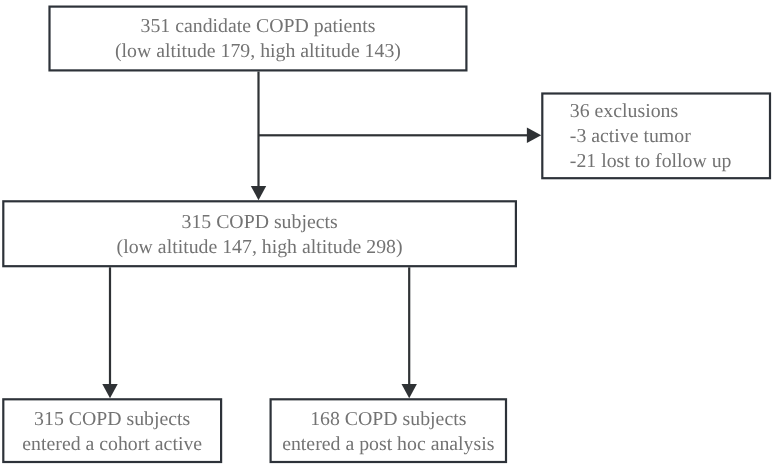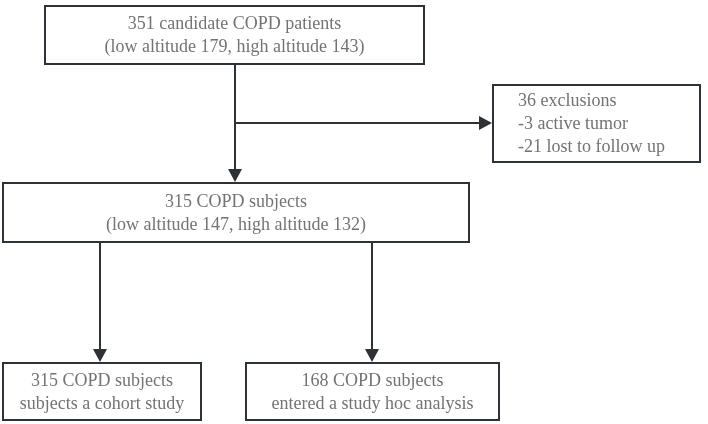--- a/index.html
+++ b/index.html
@@ -29,21 +29,21 @@
     line-height: 23px;
     text-align: center;
   }
   .node .line { white-space: nowrap; }
 
   #box-candidates { left: 44px; top: 5px;  width: 381px; height: 60px; }
   #box-exclusions { left: 492px; top: 84px; width: 209px; height: 79px;
                     align-items: flex-start; text-align: left; padding-left: 24px; }
   #box-subjects   { left: 2px;  top: 182px; width: 468px; height: 61px; }
   #box-cohort     { left: 2px;  top: 362px; width: 200px; height: 59px; }
-  #box-posthoc    { left: 245px; top: 362px; width: 255px; height: 59px; }
+  #box-posthoc    { left: 245px; top: 362px; width: 216px; height: 59px; }
 
   .connector { position: absolute; background: #2f3235; }
   .v-line { width: 2px; }
   .h-line { height: 2px; }
 
   #line-candidates-down { left: 234px; top: 65px;  height: 105px; }
   #line-to-exclusions   { left: 235px; top: 122px; width: 245px; }
   #line-subjects-left   { left: 99px;  top: 243px; height: 107px; }
   #line-subjects-right  { left: 371px; top: 243px; height: 107px; }
 
@@ -74,31 +74,31 @@
   </div>
 
   <div class="node" id="box-exclusions">
     <div class="line">36 exclusions</div>
     <div class="line">-3 active tumor</div>
     <div class="line">-21 lost to follow up</div>
   </div>
 
   <div class="node" id="box-subjects">
     <div class="line">315 COPD subjects</div>
-    <div class="line">(low altitude 147, high altitude 132)</div>
+    <div class="line">(low altitude 147, high altitude 298)</div>
   </div>
 
   <div class="node" id="box-cohort">
     <div class="line">315 COPD subjects</div>
-    <div class="line">subjects a cohort study</div>
+    <div class="line">entered a cohort active</div>
   </div>
 
   <div class="node" id="box-posthoc">
     <div class="line">168 COPD subjects</div>
-    <div class="line">entered a study hoc analysis</div>
+    <div class="line">entered a post hoc analysis</div>
   </div>
 
   <div class="connector v-line" id="line-candidates-down"></div>
   <div class="arrowhead arrow-down" id="head-candidates-down"></div>
 
   <div class="connector h-line" id="line-to-exclusions"></div>
   <div class="arrowhead arrow-right" id="head-to-exclusions"></div>
 
   <div class="connector v-line" id="line-subjects-left"></div>
   <div class="arrowhead arrow-down" id="head-subjects-left"></div>

